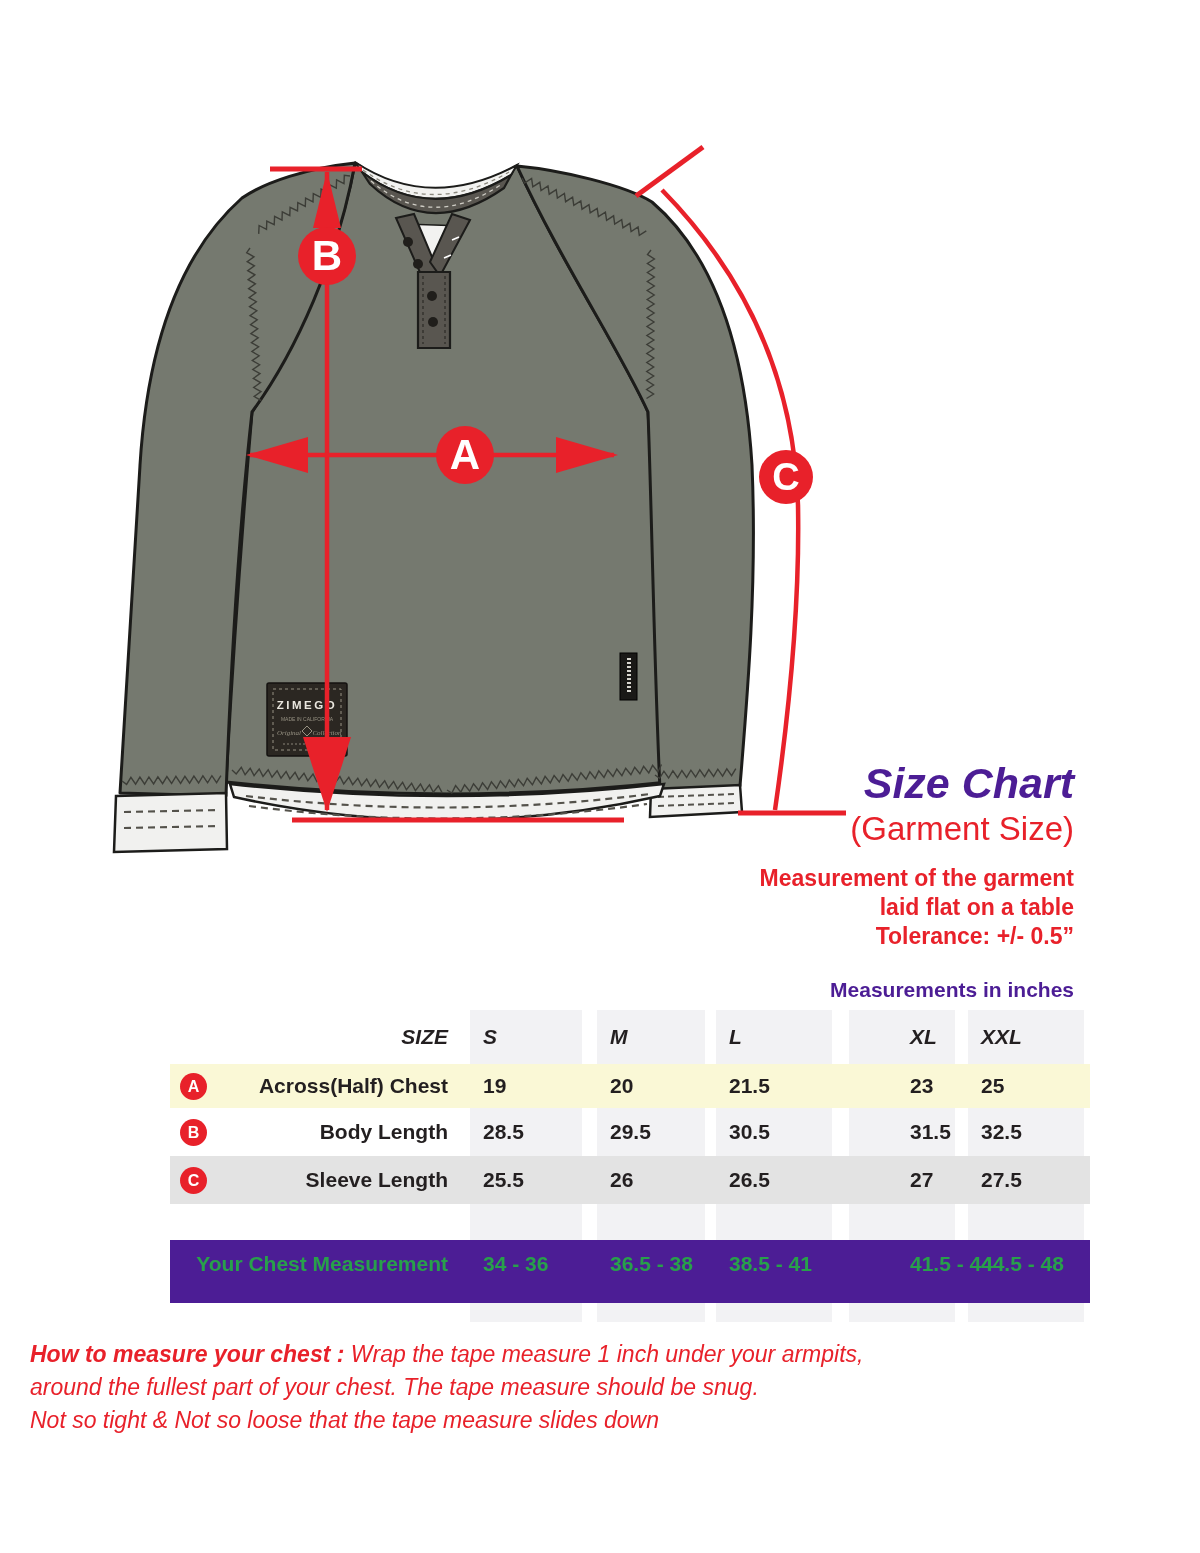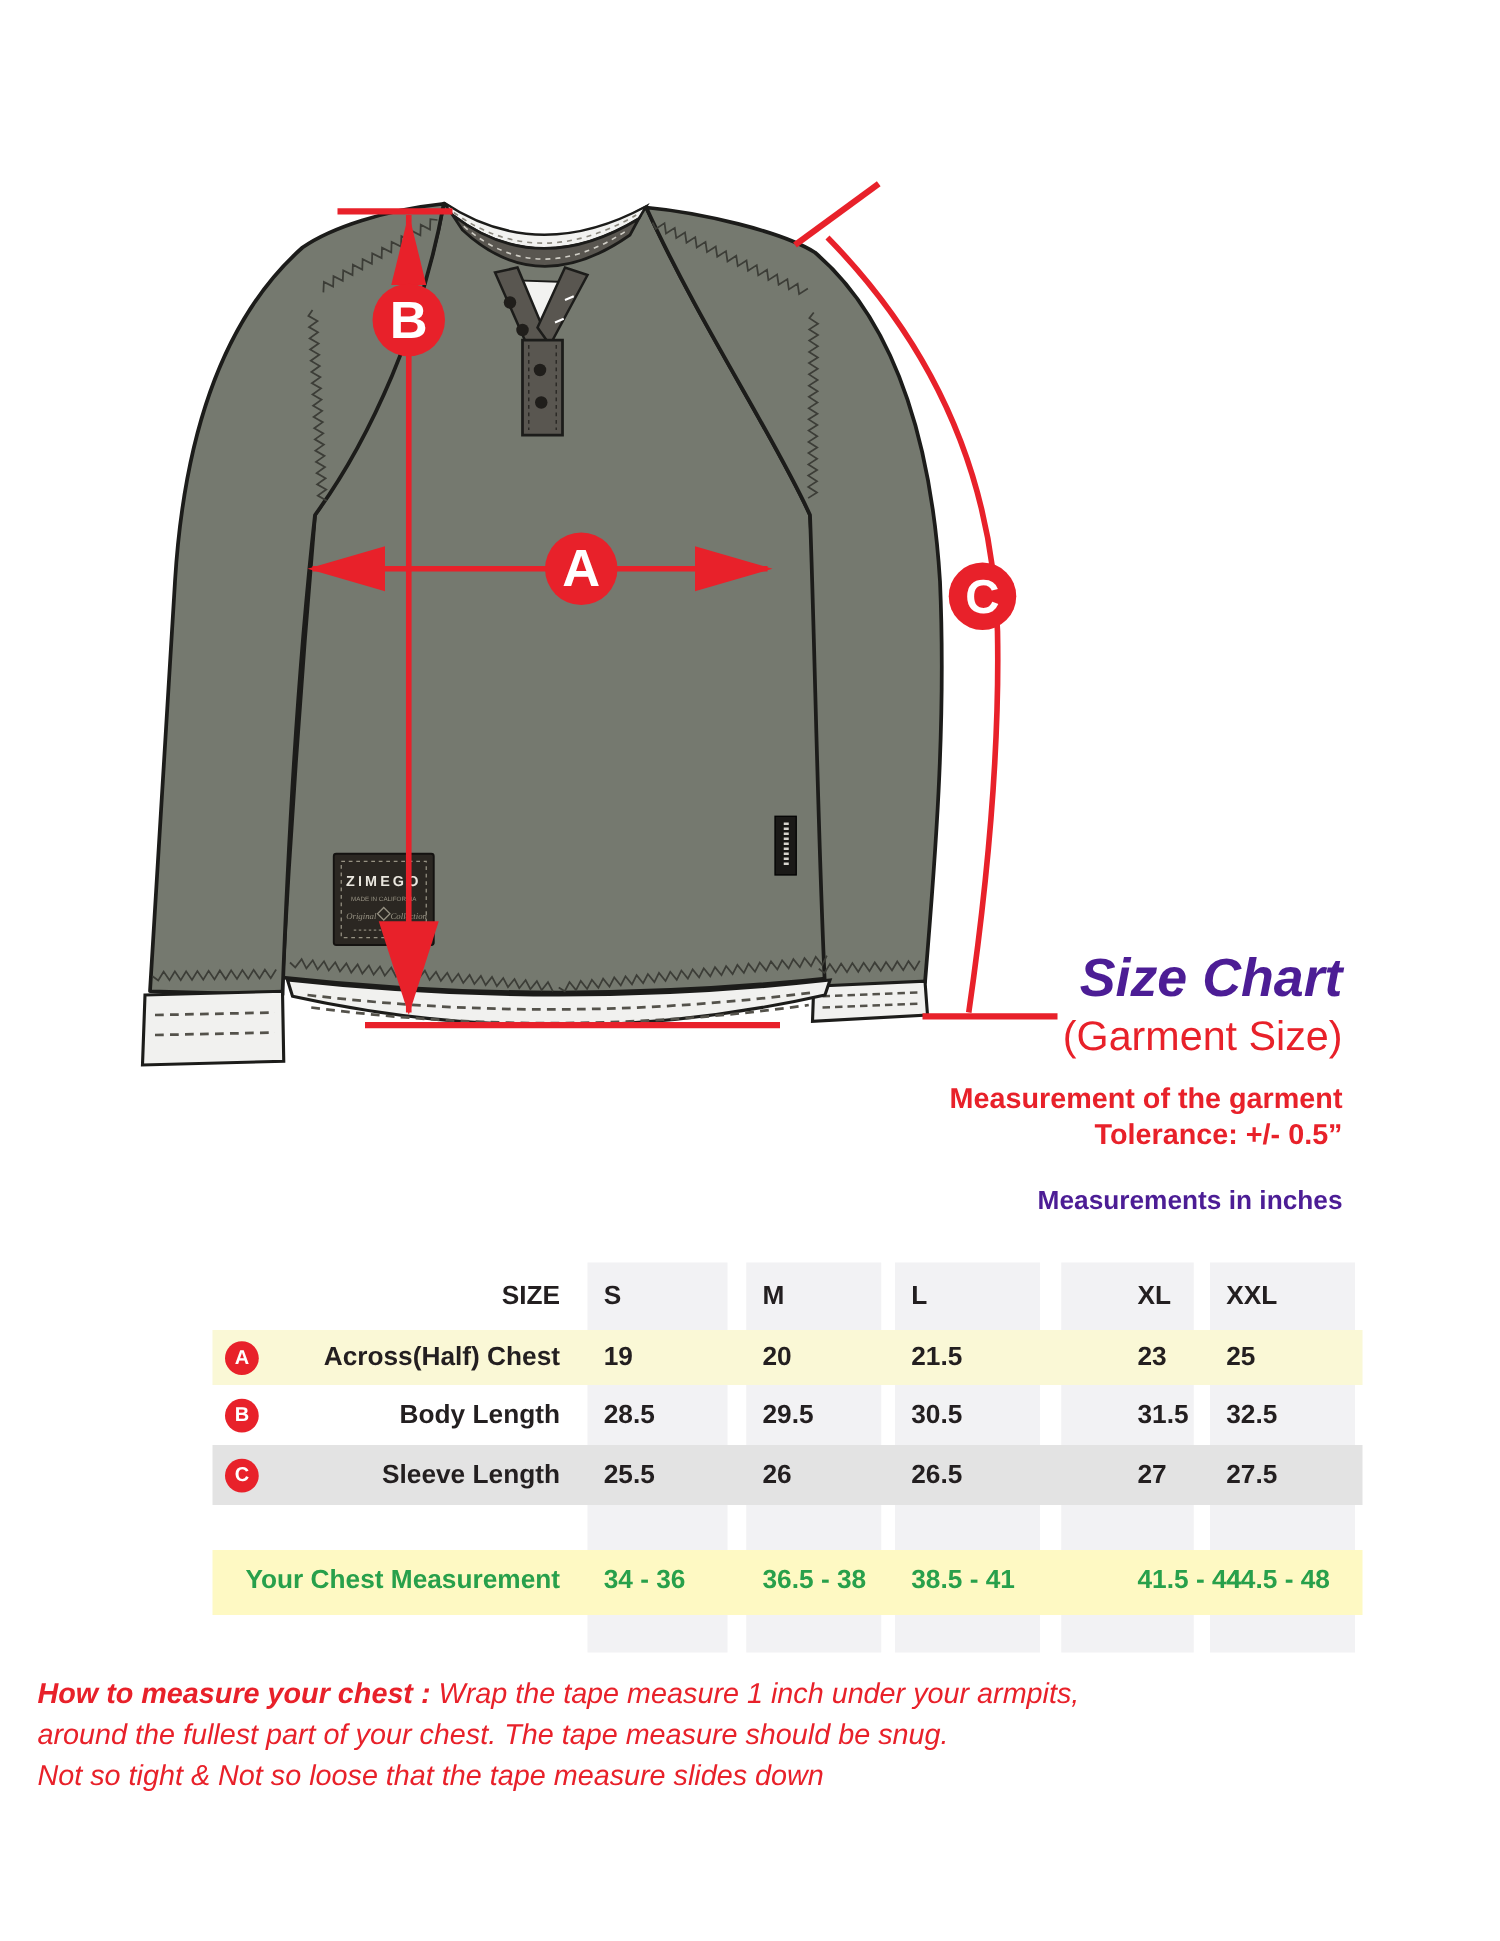--- a/index.html
+++ b/index.html
@@ -14,25 +14,25 @@
   .garment-note{font-size:23px;font-weight:bold;color:#E8212A;line-height:29px;margin-top:17px;}
   .units-note{font-size:21px;font-weight:bold;color:#4c1d95;margin-top:27px;}
 
   
   .size-table{position:absolute;left:170px;top:1010px;width:920px;height:312px;}
   .strip{position:absolute;top:0;height:312px;background:#F2F2F4;}
   .strip-s{left:300px;width:112px;} .strip-m{left:427px;width:108px;}
   .strip-l{left:546px;width:116px;} .strip-xl{left:679px;width:106px;}
   .strip-xxl{left:798px;width:116px;}
   .trow{position:absolute;left:0;width:920px;font-weight:bold;font-size:21px;}
-  .trow-header{top:0;height:54px;line-height:54px;}
+  .trow-header{top:0;height:54px;line-height:54px;font-style:italic;}
   .row-a{top:54px;height:44px;line-height:44px;background:#FAF8D6;}
   .row-b{top:98px;height:48px;line-height:48px;}
   .row-c{top:146px;height:48px;line-height:48px;background:#E3E3E3;}
-  .row-chest{top:230px;height:52px;line-height:48px;background:#fef9c3;}
+  .row-chest{top:230px;height:63px;line-height:48px;background:#4c1d95;}
   .rlabel{position:absolute;right:642px;white-space:nowrap;}
   .size-h{position:absolute;right:642px;}
   .cell{position:absolute;white-space:nowrap;}
   .c0{left:313px;} .c1{left:440px;} .c2{left:559px;} .c3{left:704px;margin-left:36px;} .c4{left:811px;}
   .green{color:#28A04B;}
   .badge{position:absolute;left:10px;top:50%;margin-top:-13.5px;width:27px;height:27px;border-radius:50%;
          background:#E8212A;color:#fff;font-size:16px;font-weight:bold;text-align:center;line-height:27px;}
 
   
   .instructions{position:absolute;top:1338px;left:30px;width:1140px;text-align:left;
@@ -125,20 +125,21 @@
       <circle cx="786" cy="477" r="27" fill="#E8212A"></circle>
       <text x="786" y="490" text-anchor="middle" font-size="38" font-weight="bold" fill="#FFFFFF" font-family="Liberation Sans, sans-serif">C</text>
     </g>
   </svg>
 
   <div class="right-col">
     <div class="main-title">Size Chart</div>
     <div class="sub-title">(Garment Size)</div>
     <div class="garment-note">
       <div>Measurement of the garment</div>
+      <div>laid flat  on a table</div>
       <div>Tolerance: +/- 0.5”</div>
     </div>
     <div class="units-note">Measurements in inches</div>
   </div>
 
   <div class="size-table">
     <div class="strip strip-s"></div>
     <div class="strip strip-m"></div>
     <div class="strip strip-l"></div>
     <div class="strip strip-xl"></div>

